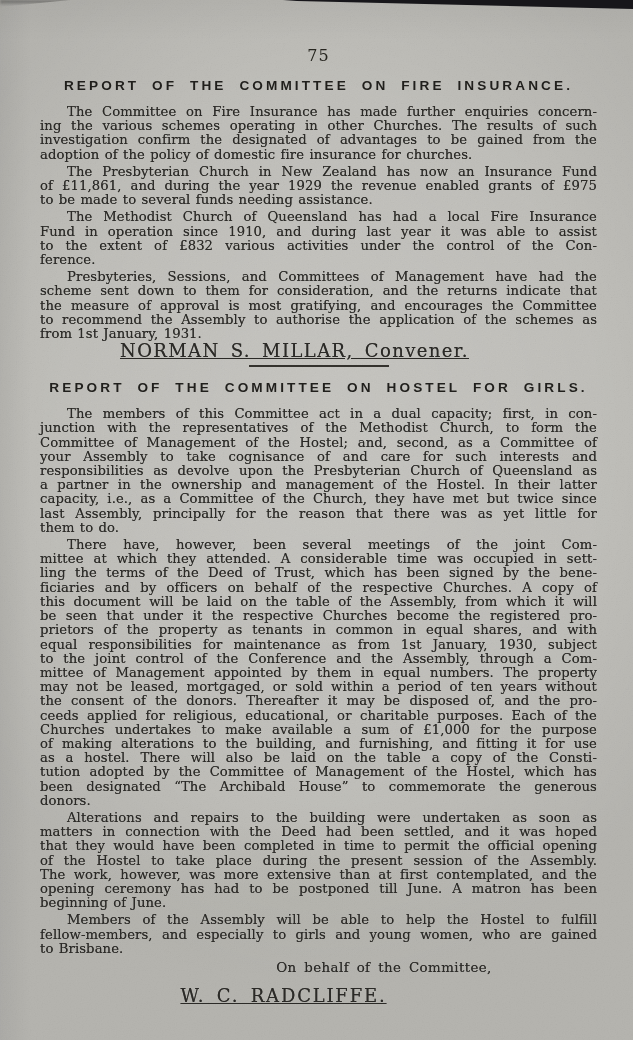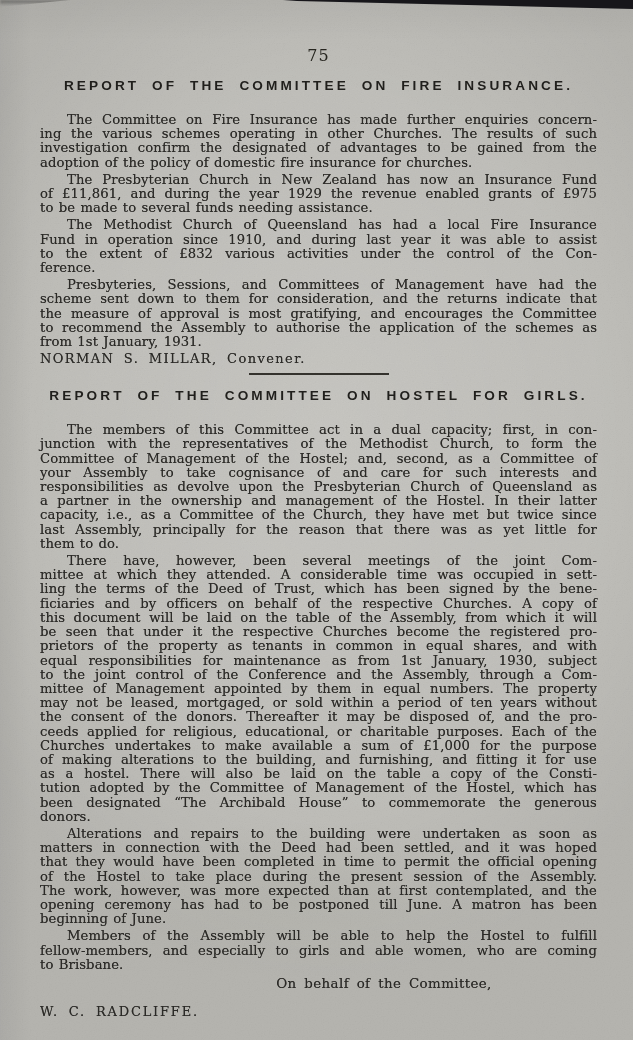--- a/index.html
+++ b/index.html
@@ -53,41 +53,42 @@
     margin-top: 13px;
     text-align: center;
     font-family: "Liberation Sans", "DejaVu Sans", sans-serif;
     font-weight: bold;
     font-size: 13.6px;
     letter-spacing: 3.1px;
     word-spacing: 6px;
     color: #201f1c;
     white-space: nowrap;
   }
-  .paragraphs { margin-top: 20px; }
+  .paragraphs { margin-top: 12px; }
   .para + .para { margin-top: 3px; }
   .line {
     font-size: 13.2px;
     line-height: 14.2px;
     letter-spacing: 0.1px;
     word-spacing: 1px;
     text-align: justify;
     text-align-last: justify;
     text-shadow: 0 0 0.4px rgba(43,42,39,0.65);
     white-space: normal;
   }
   .line.first { text-indent: 27px; }
   .line.last  { text-align-last: left; }
   .signature {
-    font-size: 13px;
+    font-size: 18px;
     line-height: 15px;
     letter-spacing: 1.4px;
     word-spacing: 4px;
-    text-align: left;
+    text-align: center;
     text-shadow: 0 0 0.4px rgba(43,42,39,0.65);
+    text-decoration: underline;
   }
   .sig-convener  { margin-top: 2px; padding-right: 48px; }
   .closing-line {
     margin-top: 4px;
     padding-left: 131px;
     font-size: 13.4px;
     line-height: 15px;
     letter-spacing: 0.4px;
     word-spacing: 3px;
     text-shadow: 0 0 0.4px rgba(43,42,39,0.65);
@@ -184,27 +185,27 @@
             <div class="line">as a hostel.  There will also be laid on the table a copy of the Consti-</div>
             <div class="line">tution adopted by the Committee of Management of the Hostel, which has</div>
             <div class="line">been designated “The Archibald House” to commemorate the generous</div>
             <div class="line last">donors.</div>
           </div>
           <div class="para">
             <div class="line first">Alterations and repairs to the building were undertaken as soon as</div>
             <div class="line">matters in connection with the Deed had been settled, and it was hoped</div>
             <div class="line">that they would have been completed in time to permit the official opening</div>
             <div class="line">of the Hostel to take place during the present session of the Assembly.</div>
-            <div class="line">The work, however, was more expected than at first contemplated, and the</div>
+            <div class="line">The work, however, was more extensive than at first contemplated, and the</div>
             <div class="line">opening ceremony has had to be postponed till June.  A matron has been</div>
             <div class="line last">beginning of June.</div>
           </div>
           <div class="para">
             <div class="line first">Members of the Assembly will be able to help the Hostel to fulfill</div>
-            <div class="line">fellow-members, and especially to girls and able women, who are coming</div>
+            <div class="line">fellow-members, and especially to girls and young women, who are gained</div>
             <div class="line last">to Brisbane.</div>
           </div>
         </div>
       <div class="closing-line">On behalf of the Committee,</div>
       <div class="signature sig-radcliffe">W. C. RADCLIFFE.</div>
     </div>
 
   </div>
 
   <svg class="noise" width="633" height="1040">

